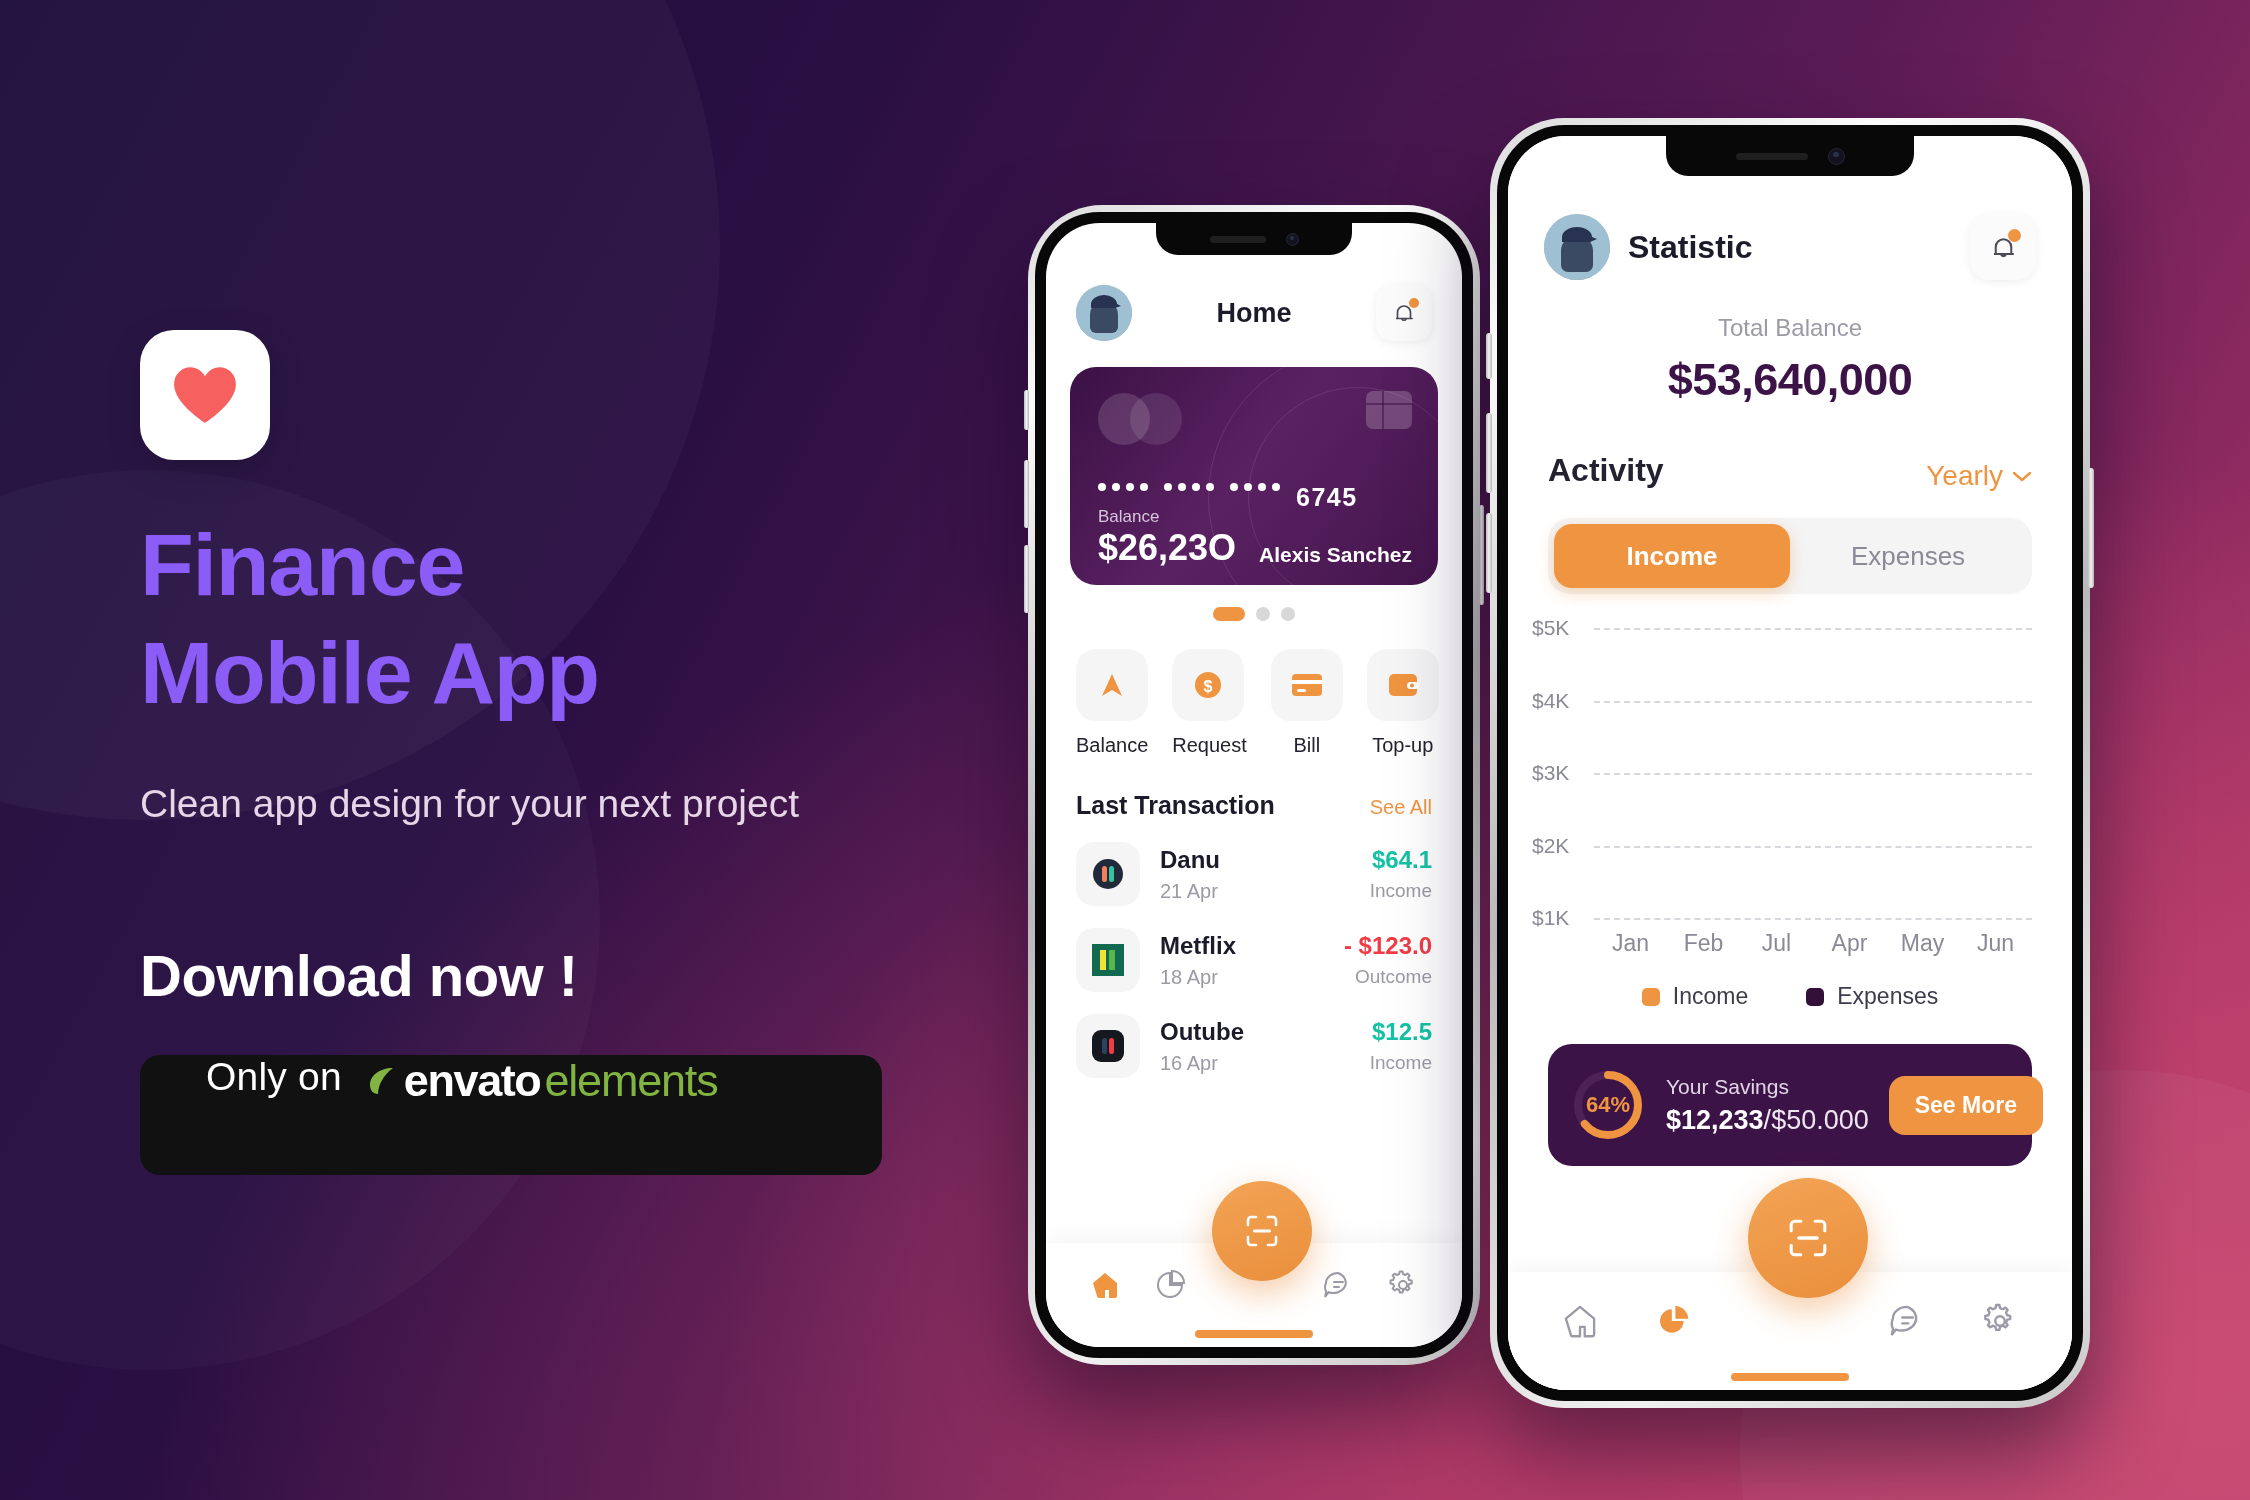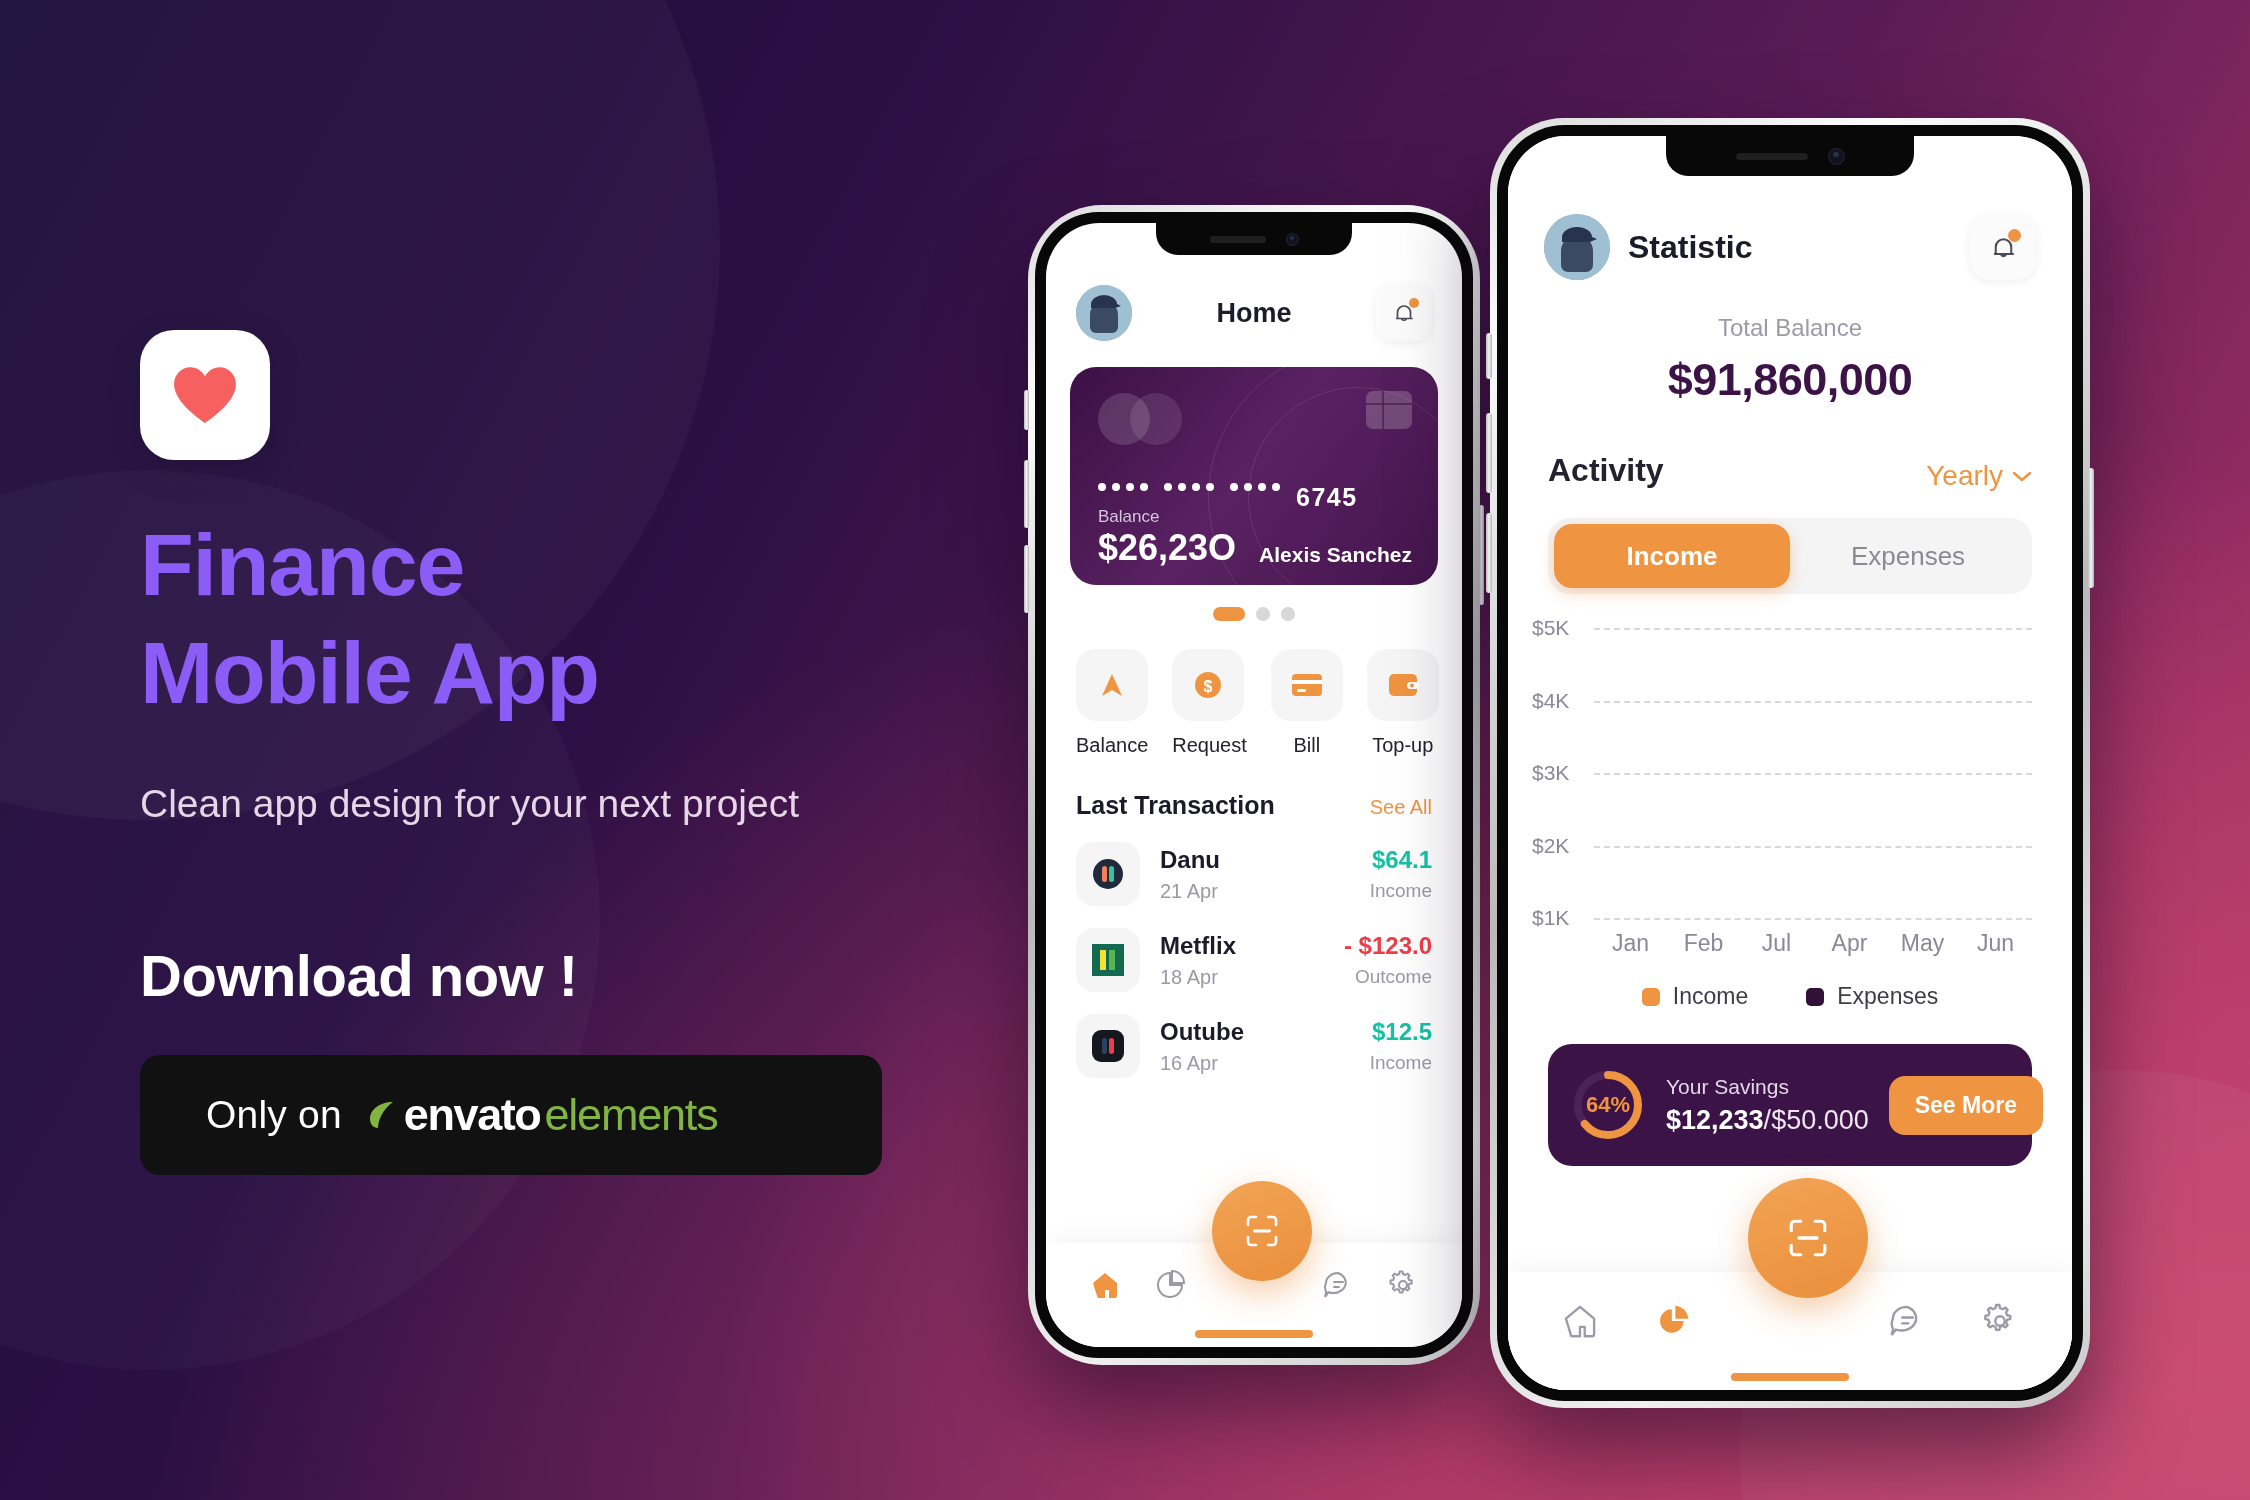--- a/index.html
+++ b/index.html
@@ -47,21 +47,21 @@
     margin-top:58px;
     font-size:39px; line-height:1.45; color:#e7d6e8; font-weight:normal;
   }
   .cta-headline {
     margin-top:110px;
     font-size:58px; font-weight:bold; color:#ffffff; letter-spacing:-0.5px;
   }
   .envato-pill {
     margin-top:46px;
     width:742px; height:120px; border-radius:20px; background:#111111;
-    display:flex; align-items:center; gap:24px; padding-left:66px;
+    display:flex; align-items:flex-start; gap:24px; padding-left:66px;
   }
   .only-on { color:#ffffff; font-size:39px; letter-spacing:0.2px; }
   .envato-mark { display:flex; align-items:center; gap:4px; }
   .leaf { width:34px; height:34px; }
   .envato-word { color:#ffffff; font-size:45px; font-weight:bold; letter-spacing:-1.4px; }
   .elements-word { color:#81b441; font-size:45px; font-weight:normal; letter-spacing:-1.2px; }
 
   
   .phone {
     position:absolute;
@@ -523,21 +523,21 @@
           <div class="icon-btn" style="width:66px;height:66px;border-radius:20px;">
             <svg width="31" height="31" viewBox="0 0 26 26">
               <path d="M6.5 18.5 v-6 a6.5 6.5 0 0 1 13 0 v6 H5 h16" fill="none" stroke="#4c4b57" stroke-width="1.7" stroke-linecap="round"></path>
               <path d="M10.8 18.8 a2.4 2.4 0 0 0 4.4 0" fill="none" stroke="#4c4b57" stroke-width="1.7" stroke-linecap="round"></path>
             </svg>
             <span class="bell-dot" style="width:13px;height:13px;right:15px;top:15px;"></span>
           </div>
         </div>
 
         <div class="tb-label">Total Balance</div>
-        <div class="tb-value">$91,860,000</div>
+        <div class="tb-value">$53,640,000</div>
 
         <div class="act-row">
           <div class="act-title">Activity</div>
           <div class="act-period">
             <span>Yearly</span>
             <svg width="20" height="13" viewBox="0 0 20 13">
               <path d="M2 3 L10 10 L18 3" fill="none" stroke="#ef9440" stroke-width="2.4" stroke-linecap="round" stroke-linejoin="round"></path>
             </svg>
           </div>
         </div>

